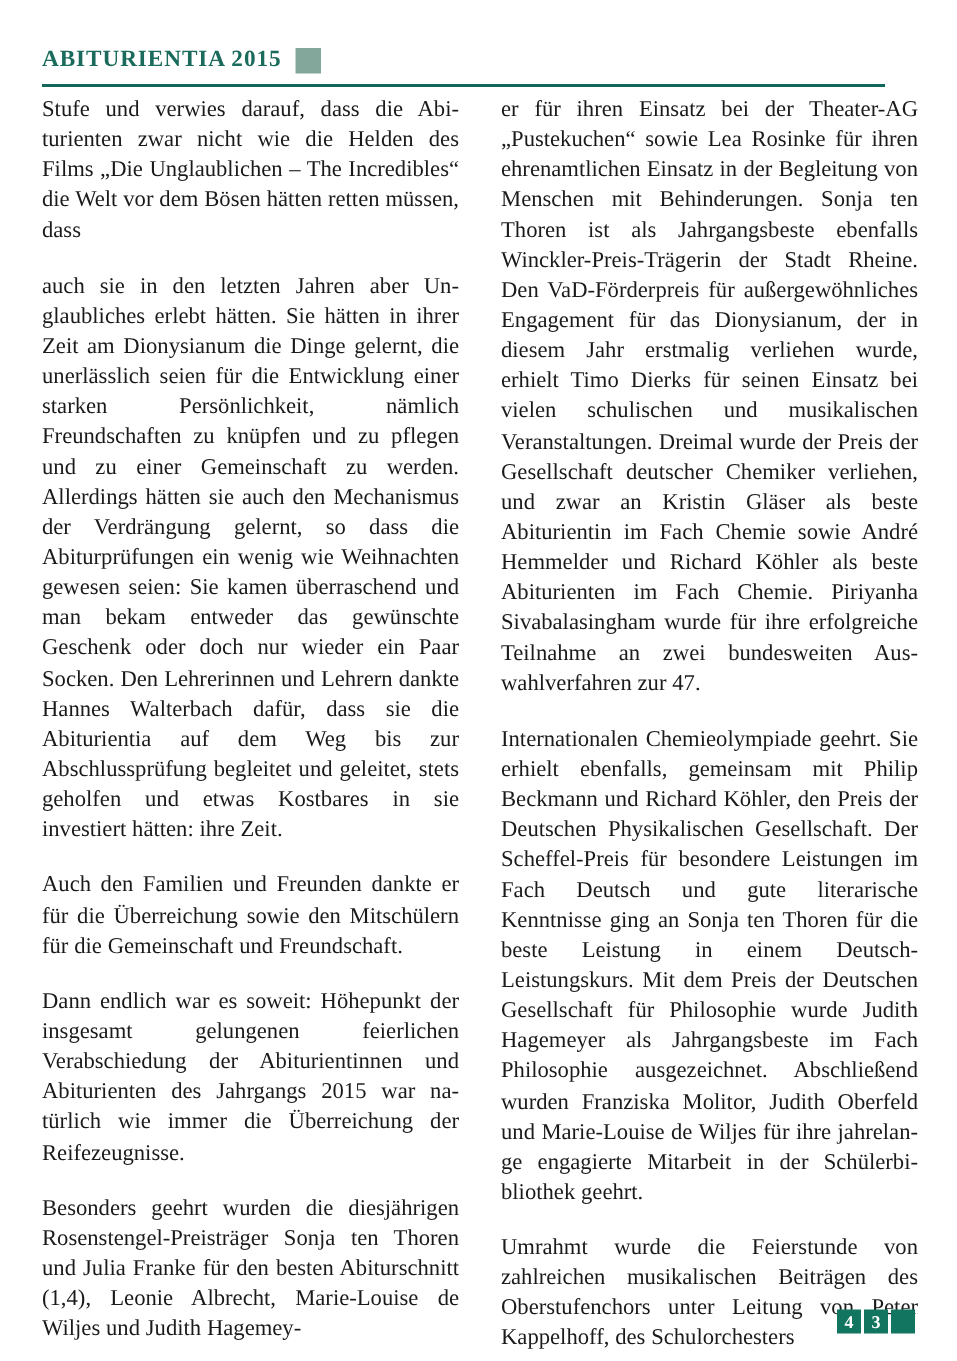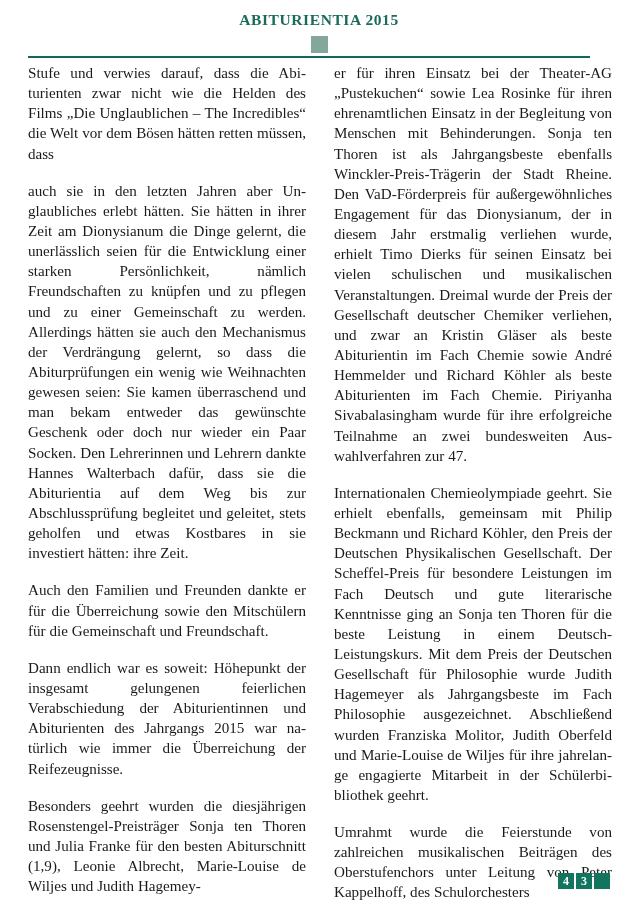--- a/index.html
+++ b/index.html
@@ -25,23 +25,22 @@
 
   
   .page-header {
     position: absolute;
     top: 27px;
     left: 28px;
     right: 28px;
     height: 26px;
     display: flex;
     align-items: center;
-    justify-content: flex-end;
+    justify-content: flex-start;
     gap: 9px;
-    flex-direction: column;
   }
   .header-title {
     font-family: "Liberation Serif", "DejaVu Serif", serif;
     font-weight: bold;
     font-size: 15.5px;
     letter-spacing: 0.6px;
     color: #1a6b5b;
     line-height: 1;
     white-space: nowrap;
   }
@@ -127,21 +126,21 @@
 
   <div class="header-rule"></div>
 
   <div class="columns">
 
     <div class="column">
       <p>Stufe und verwies darauf, dass die Abi­turienten zwar nicht wie die Helden des Films „Die Unglaublichen – The Incredib­les“ die Welt vor dem Bösen hätten retten müssen, dass</p>
       <p>auch sie in den letzten Jahren aber Un­glaubliches erlebt hätten. Sie hätten in ihrer Zeit am Dionysianum die Dinge ge­lernt, die unerlässlich seien für die Ent­wicklung einer starken Persönlichkeit, nämlich Freundschaften zu knüpfen und zu pflegen und zu einer Gemeinschaft zu werden. Allerdings hätten sie auch den Mechanismus der Verdrängung gelernt, so dass die Abiturprüfungen ein wenig wie Weihnachten gewesen seien: Sie ka­men überraschend und man bekam ent­weder das gewünschte Geschenk oder doch nur wieder ein Paar Socken. Den Lehrerinnen und Lehrern dankte Hannes Walterbach dafür, dass sie die Abiturien­tia auf dem Weg bis zur Abschlussprü­fung begleitet und geleitet, stets geholfen und etwas Kostbares in sie investiert hät­ten: ihre Zeit.</p>
       <p>Auch den Familien und Freunden dank­te er für die Überreichung sowie den Mitschülern für die Gemeinschaft und Freundschaft.</p>
       <p>Dann endlich war es soweit: Höhepunkt der insgesamt gelungenen feierlichen Verabschiedung der Abiturientinnen und Abiturienten des Jahrgangs 2015 war na­türlich wie immer die Überreichung der Reifezeugnisse.</p>
-      <p>Besonders geehrt wurden die diesjähri­gen Rosenstengel-Preisträger Sonja ten Thoren und Julia Franke für den besten Abiturschnitt (1,9), Leonie Albrecht, Ma­rie-Louise de Wiljes und Judith Hagemey-</p>
+      <p>Besonders geehrt wurden die diesjähri­gen Rosenstengel-Preisträger Sonja ten Thoren und Julia Franke für den besten Abiturschnitt (1,4), Leonie Albrecht, Ma­rie-Louise de Wiljes und Judith Hagemey-</p>
     </div>
 
     <div class="column">
       <p>er für ihren Einsatz bei der Theater-AG „Pustekuchen“ sowie Lea Rosinke für ih­ren ehrenamtlichen Einsatz in der Beglei­tung von Menschen mit Behinderungen. Sonja ten Thoren ist als Jahrgangsbeste ebenfalls Winckler-Preis-Trägerin der Stadt Rheine. Den VaD-Förderpreis für außergewöhnliches Engagement für das Dionysianum, der in diesem Jahr erstma­lig verliehen wurde, erhielt Timo Dierks für seinen Einsatz bei vielen schulischen und musikalischen Veranstaltungen. Dreimal wurde der Preis der Gesellschaft deutscher Chemiker verliehen, und zwar an Kristin Gläser als beste Abiturientin im Fach Chemie sowie André Hemmel­der und Richard Köhler als beste Abitu­rienten im Fach Chemie. Piriyanha Siva­balasingham wurde für ihre erfolgreiche Teilnahme an zwei bundesweiten Aus­wahlverfahren zur 47.</p>
       <p>Internationalen Chemieolympiade ge­ehrt. Sie erhielt ebenfalls, gemeinsam mit Philip Beckmann und Richard Köh­ler, den Preis der Deutschen Physikali­schen Gesellschaft. Der Scheffel-Preis für besondere Leistungen im Fach Deutsch und gute literarische Kenntnisse ging an Sonja ten Thoren für die beste Leistung in einem Deutsch-Leistungskurs. Mit dem Preis der Deutschen Gesellschaft für Philosophie wurde Judith Hagemeyer als Jahrgangsbeste im Fach Philosophie ausgezeichnet. Abschließend wurden Franziska Molitor, Judith Oberfeld und Marie-Louise de Wiljes für ihre jahrelan­ge engagierte Mitarbeit in der Schülerbi­bliothek geehrt.</p>
       <p>Umrahmt wurde die Feierstunde von zahlreichen musikalischen Beiträgen des Oberstufenchors unter Leitung von Peter Kappelhoff, des Schulorchesters</p>
     </div>
 
   </div>
 

